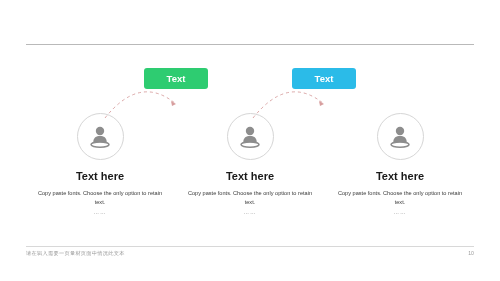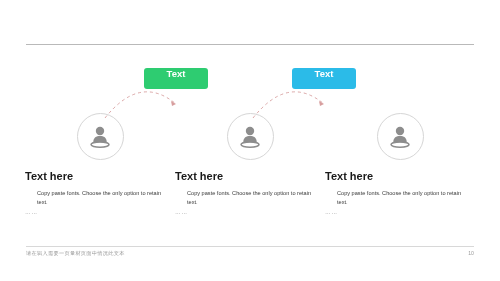--- a/index.html
+++ b/index.html
@@ -63,34 +63,35 @@
     height: 80px;
   }
 
   
   .pill {
     position: absolute;
     width: 64px;
     height: 21px;
     border-radius: 3px;
     display: flex;
+    align-items: center;
     justify-content: center;
     color: #ffffff;
     font-size: 9.5px;
     font-weight: bold;
   }
   .pill-1 { left: 144px; top: 68px; background: #2ecc71; }
   .pill-2 { left: 292px; top: 68px; background: #2bbbe8; }
 
   
   .col {
     position: absolute;
     top: 113px;
     width: 150px;
-    text-align: left;
+    text-align: center;
   }
   .col-1 { left: 25px; }
   .col-2 { left: 175px; }
   .col-3 { left: 325px; }
 
   .circle {
     width: 47px;
     height: 47px;
     margin: 0 auto;
     border: 1px solid #d6d6d6;

